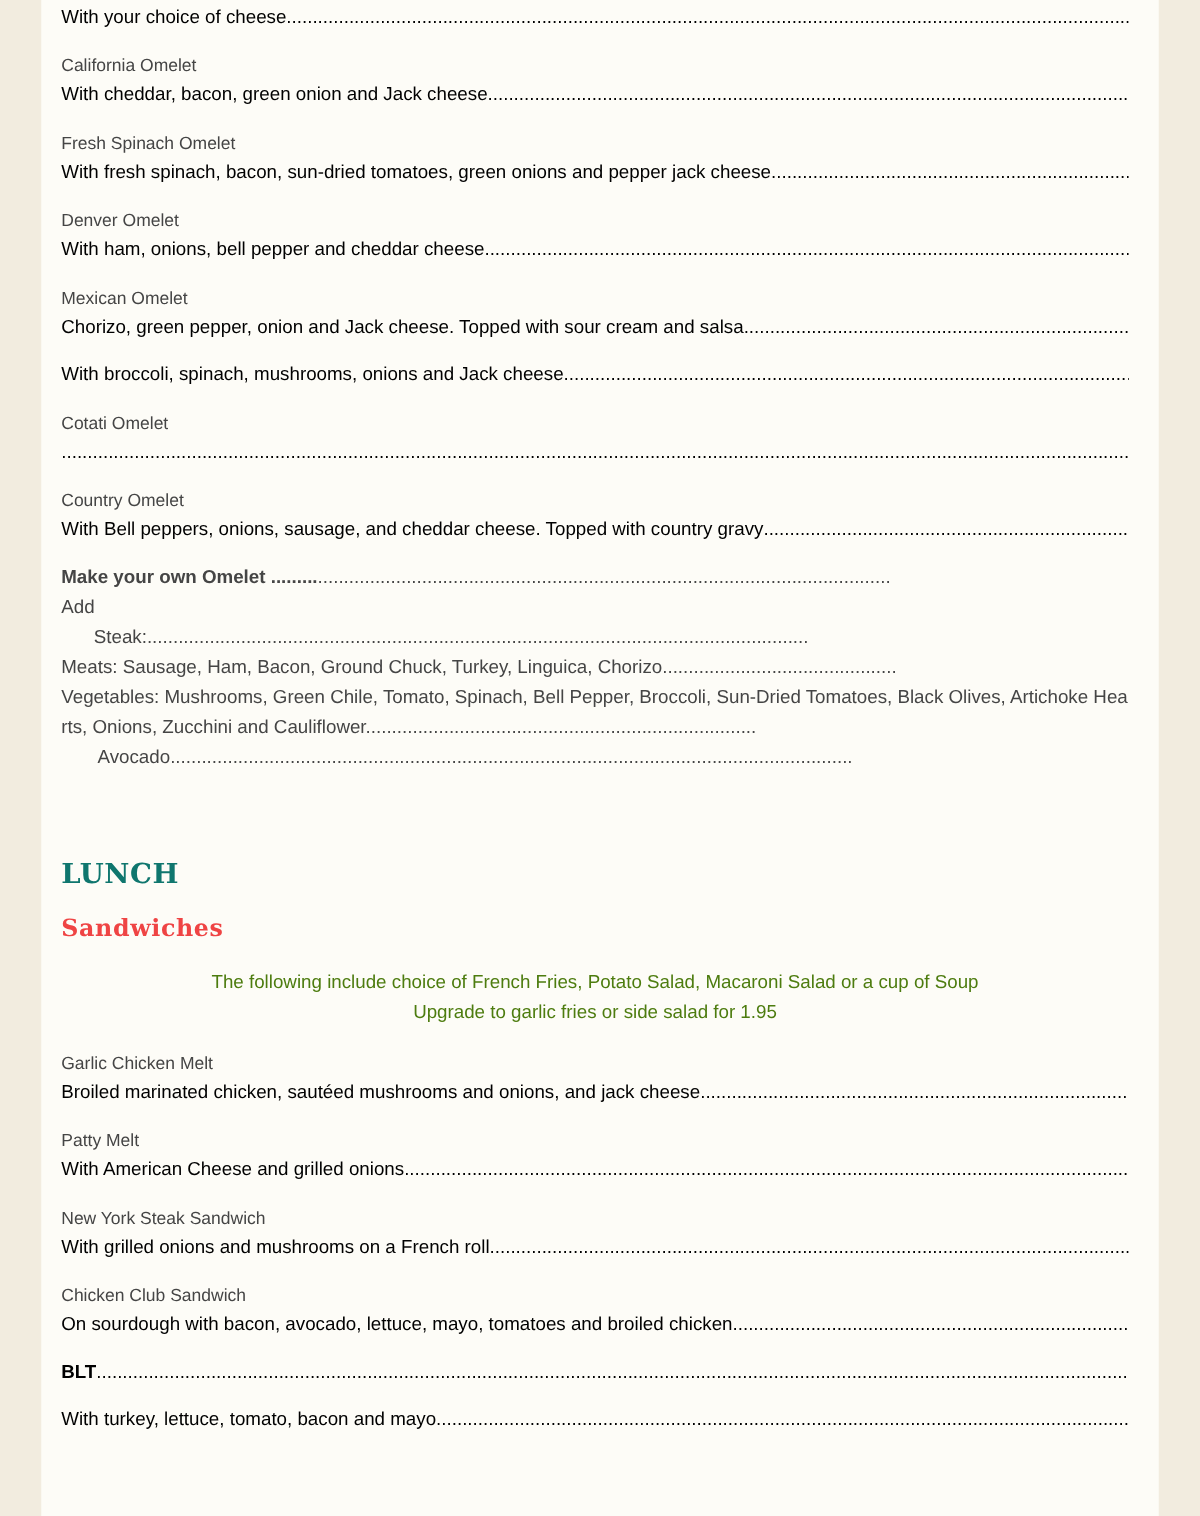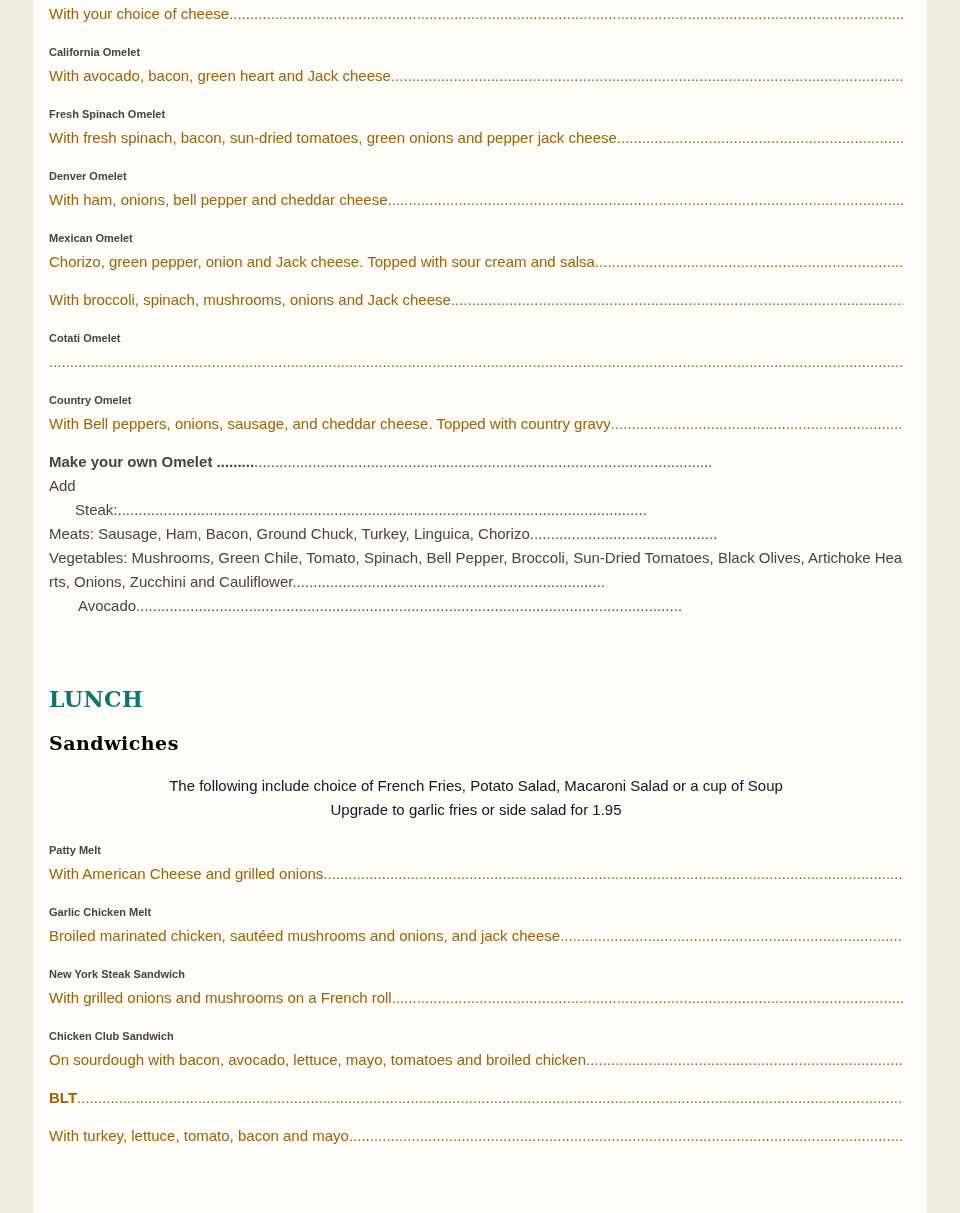--- a/index.html
+++ b/index.html
@@ -10,29 +10,29 @@
     color: #454545;
   }
   .page {
     width: 894px;
     min-height: 1213px;
     margin: 0 auto;
     background: #fdfcf7;
     padding: 2px 24px 40px 16px;
   }
   .item-name {
-    font-weight: bold;
-    font-size: 11px;
+    font-weight: normal;
+    font-size: 14px;
     line-height: 24px;
     color: #454545;
   }
   .item-desc {
     font-size: 15px;
     line-height: 24px;
-    color: #a16207;
+    color: #000000;
   }
   .menu-item { margin-bottom: 14px; }
   .dots-line { display: flex; align-items: baseline; }
   .desc-text { white-space: nowrap; }
   .inline-name { font-weight: bold; white-space: nowrap; }
   .leader {
     flex: 1 1 auto;
     min-width: 0;
     overflow: hidden;
     white-space: nowrap;
@@ -58,45 +58,45 @@
     letter-spacing: 0.5px;
     color: #0f766e;
   }
   .section-title {
     margin-top: 16px;
     font-family: "DejaVu Serif", "Liberation Serif", serif;
     font-weight: bold;
     font-size: 19px;
     line-height: 26px;
     letter-spacing: 0.5px;
-    color: #000000;
+    color: #ef4444;
   }
   .notes {
     margin-top: 18px;
     margin-bottom: 16px;
     text-align: center;
     font-size: 15px;
     line-height: 24px;
-    color: #0f172a;
+    color: #4d7c0f;
   }
 </style>
 </head>
 <body>
 
 <div class="page">
 
   <p class="item-desc dots-line menu-item">
     <span class="desc-text">With your choice of cheese </span>
       <span class="leader"></span>
   </p>
 
   <div class="menu-item">
     <p class="item-name">California Omelet</p>
     <p class="item-desc dots-line">
-      <span class="desc-text">With avocado, bacon, green heart and Jack cheese</span>
+      <span class="desc-text">With cheddar, bacon, green onion and Jack cheese</span>
         <span class="leader"></span>
     </p>
   </div>
 
   <div class="menu-item">
     <p class="item-name">Fresh Spinach Omelet</p>
     <p class="item-desc dots-line">
       <span class="desc-text">With fresh spinach, bacon, sun-dried tomatoes, green onions and pepper jack cheese</span>
         <span class="leader"></span>
     </p>
@@ -152,36 +152,36 @@
   <h2 class="lunch-title">LUNCH</h2>
 
   <h3 class="section-title">Sandwiches</h3>
 
   <div class="notes">
     <p>The following include choice of French Fries, Potato Salad, Macaroni Salad or a cup of Soup</p>
     <p>Upgrade to garlic fries or side salad for 1.95</p>
   </div>
 
   <div class="menu-item">
+    <p class="item-name">Garlic Chicken Melt</p>
+    <p class="item-desc dots-line">
+      <span class="desc-text">Broiled marinated chicken, sautéed mushrooms and onions, and jack cheese</span>
+        <span class="leader"></span>
+    </p>
+  </div>
+
+  <div class="menu-item">
     <p class="item-name">Patty Melt</p>
     <p class="item-desc dots-line">
       <span class="desc-text">With American Cheese and grilled onions</span>
         <span class="leader"></span>
     </p>
   </div>
 
   <div class="menu-item">
-    <p class="item-name">Garlic Chicken Melt</p>
-    <p class="item-desc dots-line">
-      <span class="desc-text">Broiled marinated chicken, sautéed mushrooms and onions, and jack cheese</span>
-        <span class="leader"></span>
-    </p>
-  </div>
-
-  <div class="menu-item">
     <p class="item-name">New York Steak Sandwich</p>
     <p class="item-desc dots-line">
       <span class="desc-text">With grilled onions and mushrooms on a French roll</span>
         <span class="leader"></span>
     </p>
   </div>
 
   <div class="menu-item">
     <p class="item-name">Chicken Club Sandwich</p>
     <p class="item-desc dots-line">

